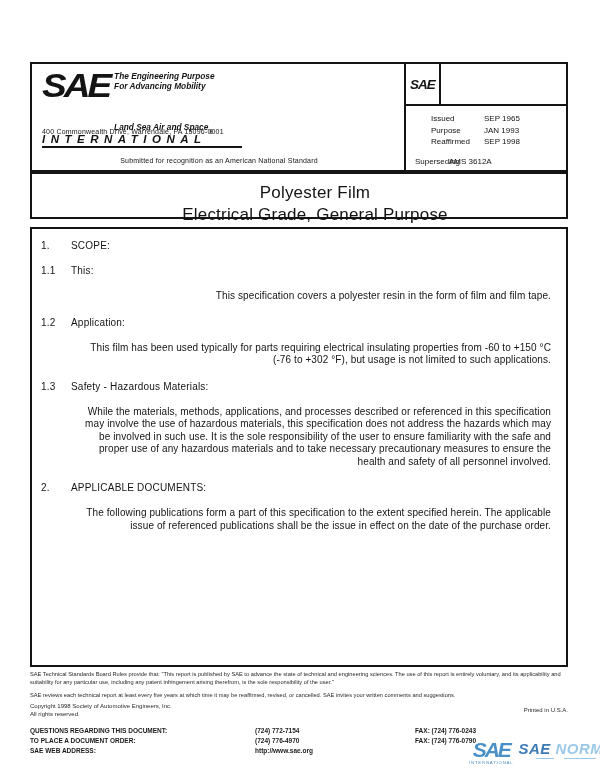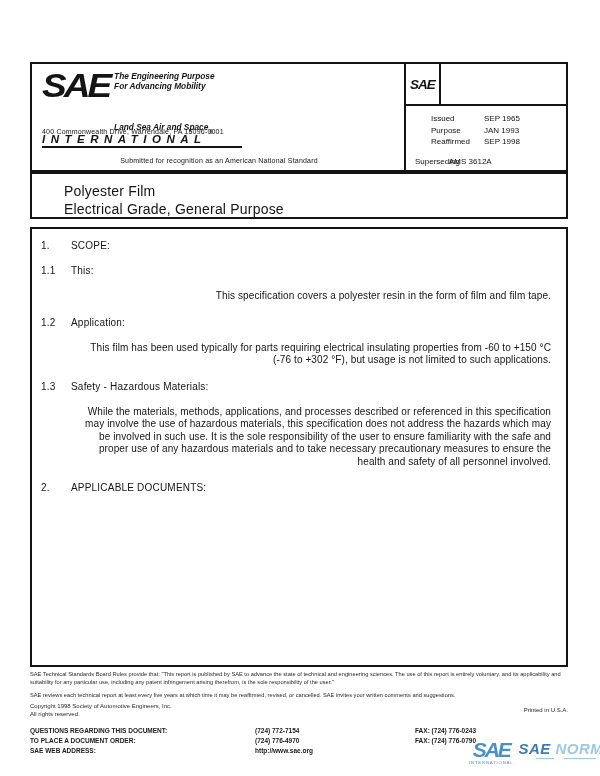--- a/index.html
+++ b/index.html
@@ -32,22 +32,22 @@
               font-weight:bold; font-style:italic; font-size:13.5px; letter-spacing:-1px; box-sizing:border-box; }
   .spec-num { flex:1; display:flex; align-items:center; padding-left:11px; font-weight:bold; font-size:12px; letter-spacing:0.4px; }
   .spec-dates { padding:7px 0 0 9px; font-size:8px; }
   .date-row { display:flex; line-height:1.45;padding-left:16px; }
   .date-label { width:53px; flex-shrink:0; }
   .superseding-row { display:flex; margin-top:9px; }
   .superseding-row .date-label { width:34px; }
   
   .title-band {
     position:absolute; left:30px; top:172px; width:538px; height:47px;
-    border:2px solid #141414; box-sizing:border-box; 
-    font-size:14px; line-height:1.3; padding-top:8px; letter-spacing:0.2px;padding-left:32px;
+    border:2px solid #141414; box-sizing:border-box; text-align:center;
+    font-size:17px; line-height:1.3; padding-top:8px; letter-spacing:0.2px;padding-left:32px;
   }
   
   .body-box {
     position:absolute; left:30px; top:227px; width:538px; height:440px;
     border:2px solid #141414; box-sizing:border-box; padding:11px 9px 0 9px;
     font-size:10px;
   }
   .sec-head { display:flex; margin-bottom:14px; letter-spacing:0.2px; }
   .sec-num { width:30px; flex-shrink:0; }
   .sec-para { margin:0 6px 14px 30px; line-height:1.25; letter-spacing:0.1px;text-align:right; }
@@ -149,20 +149,21 @@
     <div class="sec-head">
       <span class="sec-num">1.3</span>
       <span>Safety - Hazardous Materials:</span>
     </div>
     <div class="sec-para">While the materials, methods, applications, and processes described or referenced in this specification may involve the use of hazardous materials, this specification does not address the hazards which may be involved in such use.  It is the sole responsibility of the user to ensure familiarity with the safe and proper use of any hazardous materials and to take necessary precautionary measures to ensure the health and safety of all personnel involved.</div>
 
     <div class="sec-head">
       <span class="sec-num">2.</span>
       <span>APPLICABLE DOCUMENTS:</span>
     </div>
+    <div class="sec-para">The following publications form a part of this specification to the extent specified herein. The applicable issue of referenced publications shall be  the issue in effect on the date of the purchase order.</div>
   </div>
 
   <div class="legal1">SAE Technical Standards Board Rules provide that: "This report is published by SAE to advance the state of technical and engineering sciences.  The use of this report is entirely voluntary, and its applicability and suitability for any particular use, including any patent infringement arising therefrom, is the sole responsibility of the user."</div>
   <div class="legal2">SAE reviews each technical report at least every five years at which time it may be reaffirmed, revised, or cancelled. SAE invites your written comments and suggestions.</div>
   <div class="copyright">
     <div>Copyright 1998 Society of Automotive Engineers, Inc.</div>
     <div>All rights reserved.</div>
   </div>
   <div class="printed">Printed in U.S.A.</div>
 

